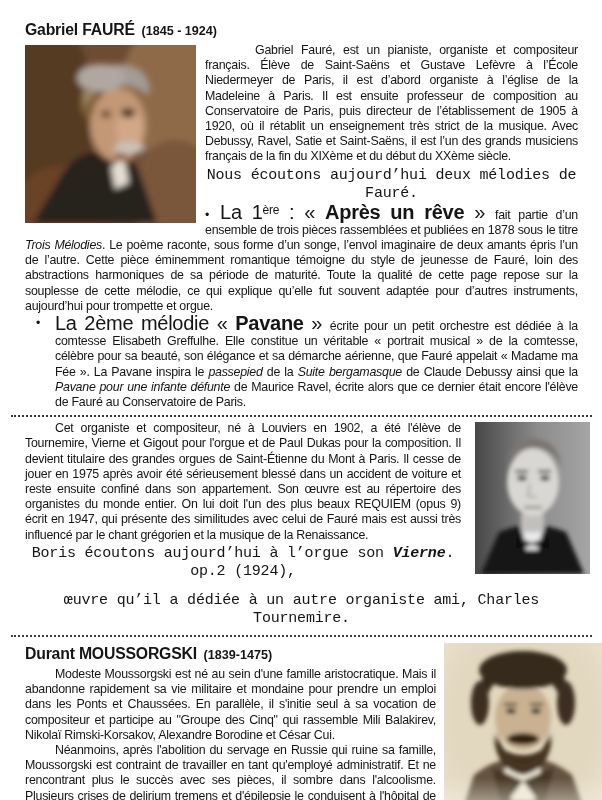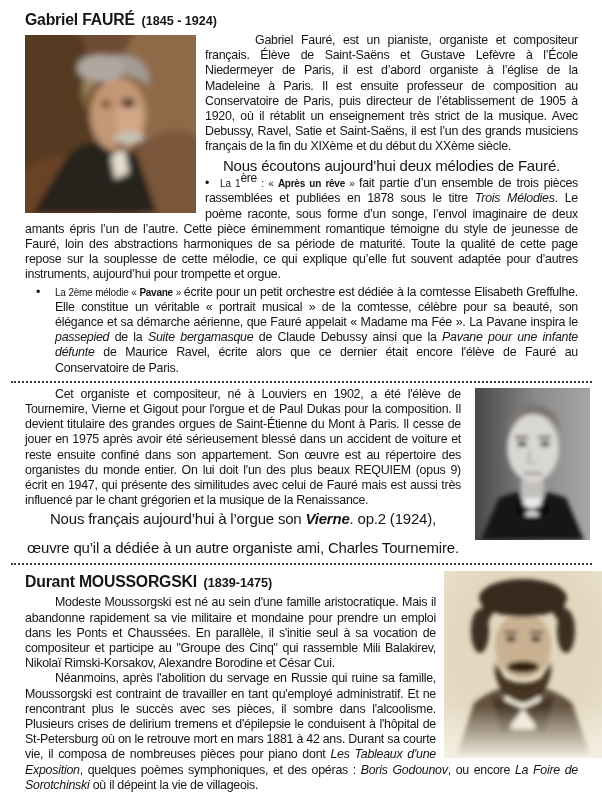--- a/index.html
+++ b/index.html
@@ -1,32 +1,32 @@
 <!DOCTYPE html>
 <html><head>
 <meta charset="utf-8">
 <style>
   *{box-sizing:border-box;}
   html,body{margin:0;padding:0;}
   body{
     width:602px;height:800px;background:#ffffff;overflow:hidden;
     font-family:"Liberation Sans",sans-serif;color:#151515;
   }
-  .page{width:602px;height:800px;padding:7px 24px 0 25px;}
+  .page{width:602px;height:800px;padding:17px 24px 0 25px;}
   .sec{margin:0;}
   .sec-head{margin:0 0 2px 0;line-height:20px;white-space:nowrap;}
   .sec-head .nm{font-weight:700;font-size:15.8px;letter-spacing:-0.2px;}
   .sec-head .dt{font-size:12.6px;}
   .body-text{font-size:12.4px;line-height:15.2px;letter-spacing:-0.25px;text-align:justify;margin:0;}
   .ind50{text-indent:50px;}
   .ind30{text-indent:30px;}
-  .listen{font-size:15px;line-height:18.5px;text-align:center;letter-spacing:-0.2px;margin:2px 0 1px 0;}
+  .listen{font-size:15px;line-height:18.5px;text-align:center;letter-spacing:-0.2px;margin:2px 0 1px 0;font-family:Liberation Mono, monospace;}
   .b{font-weight:700;}
   .i{font-style:italic;}
-  .lg{font-size:10px;}
+  .lg{font-size:20px;}
   sup{font-size:12px;line-height:0;vertical-align:super;}
   .img-left{float:left;width:171px;height:178px;margin:2px 9px 3px 0;}
   .img-right-d{float:right;width:115px;height:152px;margin:1px -12px 4px 14px;}
   .img-right-m{float:right;width:159px;height:187px;margin:2px -25px 4px 8px;}
   .img-left svg,.img-right-d svg,.img-right-m svg{display:block;width:100%;height:100%;}
   hr.dotted{border:0;border-top:2px dotted #3c3c3c;margin:5px -14px 4px -14px;clear:both;}
   .bullet-hang{position:relative;padding-left:30px;margin-top:2px;}
   .bullet-hang .dot-abs{position:absolute;left:11px;top:0;}
   .dot-inline{padding-right:11px;}
   .clearfix::after{content:"";display:block;clear:both;}
@@ -102,21 +102,21 @@
           <rect x="40" y="48" width="13" height="3" fill="#514e4b"></rect>
           <rect x="63" y="48" width="13" height="3" fill="#514e4b"></rect>
           <ellipse cx="47" cy="56" rx="5" ry="2.6" fill="#3c3c3c"></ellipse>
           <ellipse cx="70" cy="56" rx="5" ry="2.6" fill="#3c3c3c"></ellipse>
           <path d="M55 62 L53 74 L61 75" fill="none" stroke="#a8a5a1" stroke-width="2"></path>
           <rect x="49" y="84" width="18" height="2.6" fill="#8a8782"></rect>
         </g>
       </svg>
     </span>
     <p class="body-text ind30">Cet organiste et compositeur, né à Louviers en 1902, a été l'élève de Tournemire, Vierne et Gigout pour l'orgue et de Paul Dukas pour la composition. Il devient titulaire des grandes orgues de Saint-Étienne du Mont à Paris. Il cesse de jouer en 1975 après avoir été sérieusement blessé dans un accident de voiture et reste ensuite confiné dans son appartement. Son œuvre est au répertoire des organistes du monde entier. On lui doit l'un des plus beaux REQUIEM (opus 9) écrit en 1947, qui présente des similitudes avec celui de Fauré mais est aussi très influencé par le chant grégorien et la musique de la Renaissance.</p>
-    <p class="listen"><span>Nous français aujourd’hui à l’orgue son </span><span class="b i">Vierne</span><span>. op.2 (1924),</span></p>
+    <p class="listen"><span>Boris écoutons aujourd’hui à l’orgue son </span><span class="b i">Vierne</span><span>. op.2 (1924),</span></p>
     <p class="listen" style="margin-top:10px;">œuvre qu’il a dédiée à un autre organiste ami, Charles Tournemire.</p>
   </section>
 
   <hr class="dotted">
 
   <section class="sec clearfix">
     <span class="img-right-m">
       <svg viewBox="0 0 159 187" preserveAspectRatio="none" aria-hidden="true">
         <defs>
           <radialGradient id="mbg" cx="0.5" cy="0.4" r="0.8">

